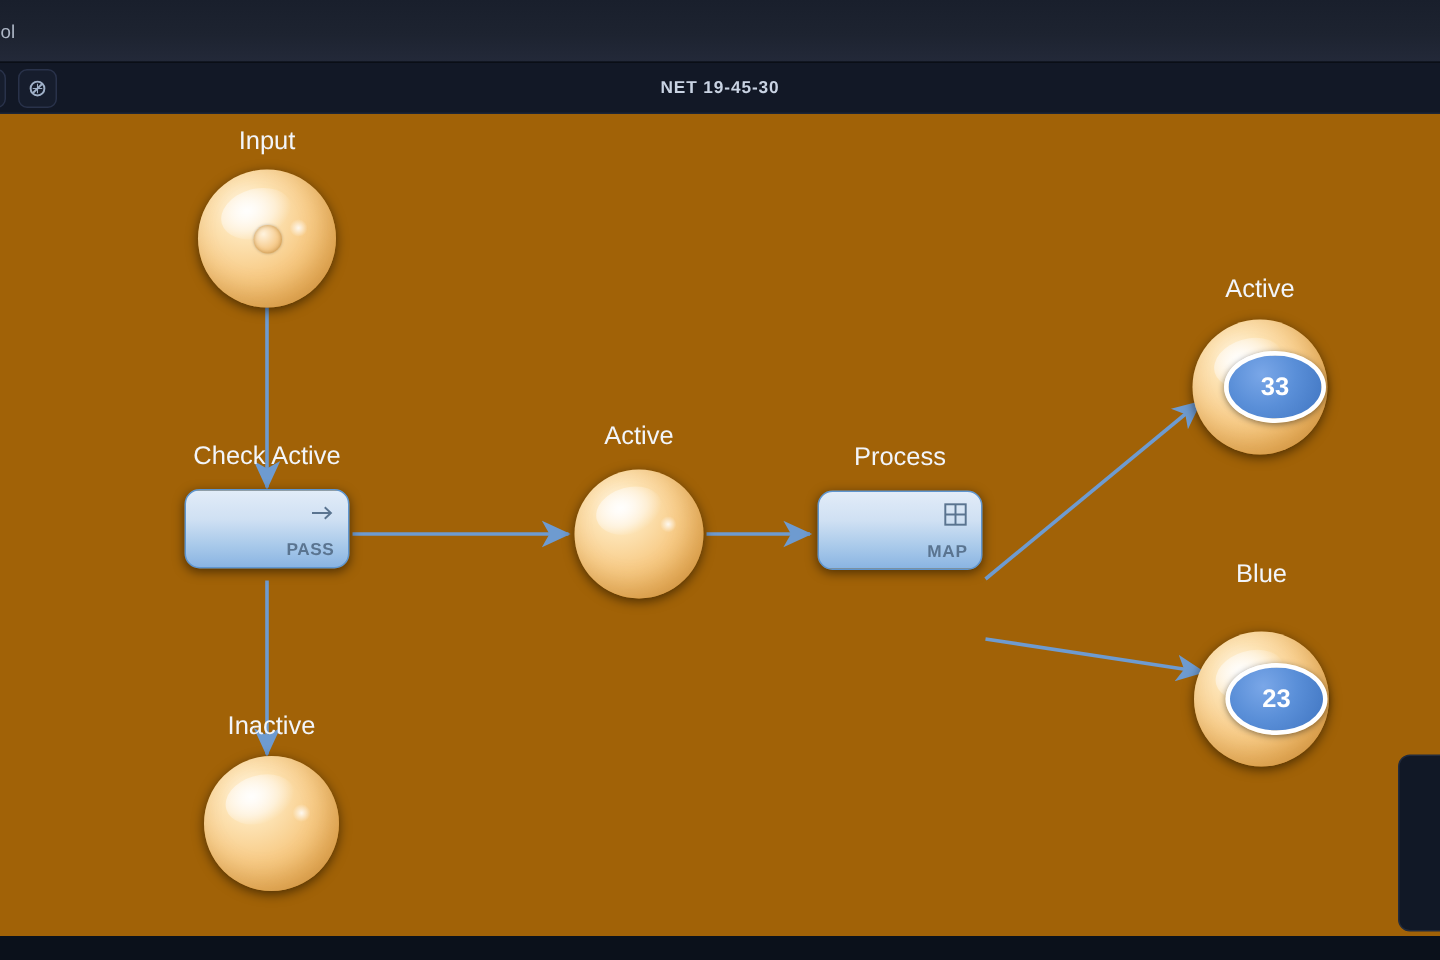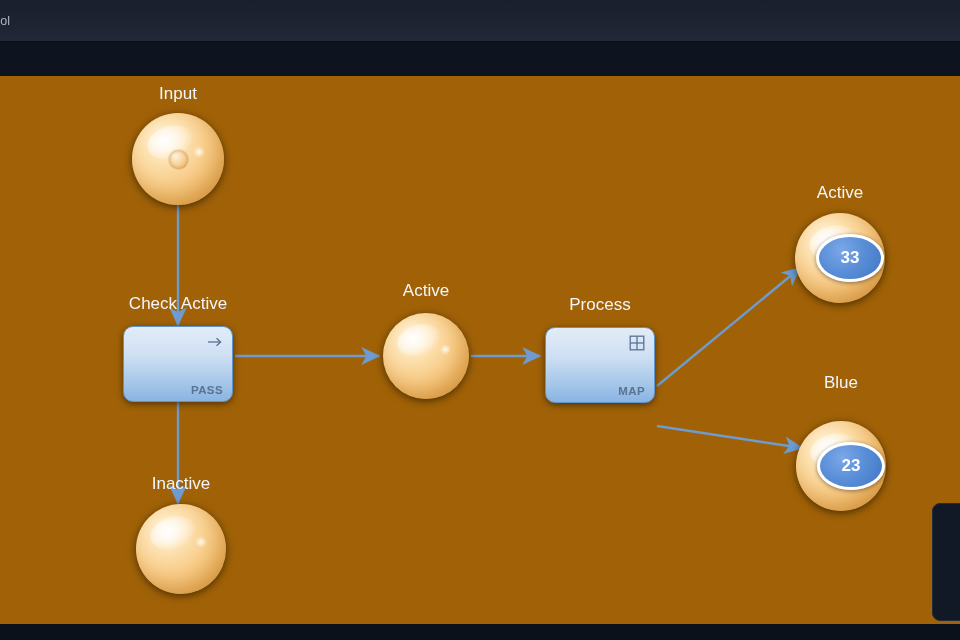--- a/index.html
+++ b/index.html
@@ -141,21 +141,21 @@
     box-sizing: border-box;
     display: flex; align-items: center; justify-content: center;
     color: #ffffff;
     font-size: 17px; font-weight: bold;
     box-shadow: 0 1px 4px rgba(0,0,0,.45);
   }
 
   
   .transition {
     position: absolute;
-    width: 110px; height: 76px;
+    width: 110px; height: 53px;
     border-radius: 10px;
     background: linear-gradient(180deg, #e2ecf8 0%, #cfe0f3 38%, #a8c9ea 72%, #8ab4e2 100%);
     border: 1.5px solid #5e95cf;
     box-sizing: border-box;
     box-shadow: 0 2px 7px rgba(0,0,0,.5);
   }
   .transition .t-icon {
     position: absolute; right: 8px; top: 6px;
     width: 18px; height: 18px;
     display: flex; align-items: center; justify-content: center;
@@ -168,20 +168,36 @@
 </style>
 </head>
 <body>
 
 <div id="app">
 
   <div id="titlebar">
     <div id="titlebar-text">ent Control</div>
   </div>
 
+  <div id="toolbar">
+    <div id="doc-title">NET 19-45-30</div>
+    <div id="toolbar-left">
+      <div class="tool-btn"></div>
+      <div class="tool-btn">
+        <span>
+          <svg width="12" height="12" viewBox="0 0 12 12">
+            <circle cx="6" cy="6" r="4.6" fill="none" stroke="#9fb0c8" stroke-width="1.3"></circle>
+            <line x1="2.8" y1="9.2" x2="9.2" y2="2.8" stroke="#9fb0c8" stroke-width="1.3"></line>
+            <line x1="2.8" y1="6" x2="9.2" y2="6" stroke="#9fb0c8" stroke-width="0.7"></line>
+            <line x1="6" y1="2.8" x2="6" y2="9.2" stroke="#9fb0c8" stroke-width="0.7"></line>
+          </svg>
+        </span>
+      </div>
+    </div>
+  </div>
 
   <div id="canvas">
 
     <svg id="edges" width="960" height="548">
       <defs>
         <marker id="ah" markerWidth="9" markerHeight="9" refX="7.4" refY="4.5" orient="auto" markerUnits="strokeWidth">
           <path d="M0,0.8 L8,4.5 L0,8.2 L2.1,4.5 Z" fill="#6e9bd0"></path>
         </marker>
       </defs>
       <g stroke="#6e9bd0" stroke-width="2.4" fill="none" marker-end="url(#ah)">

